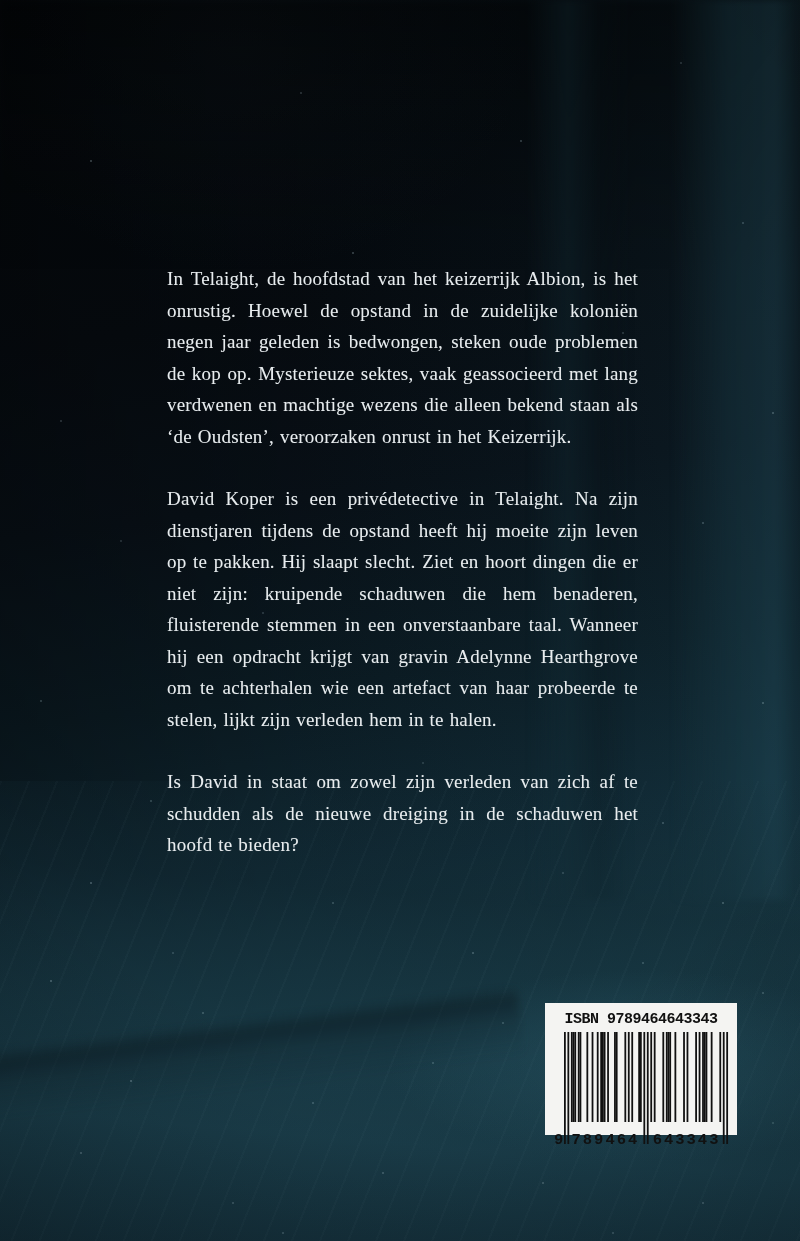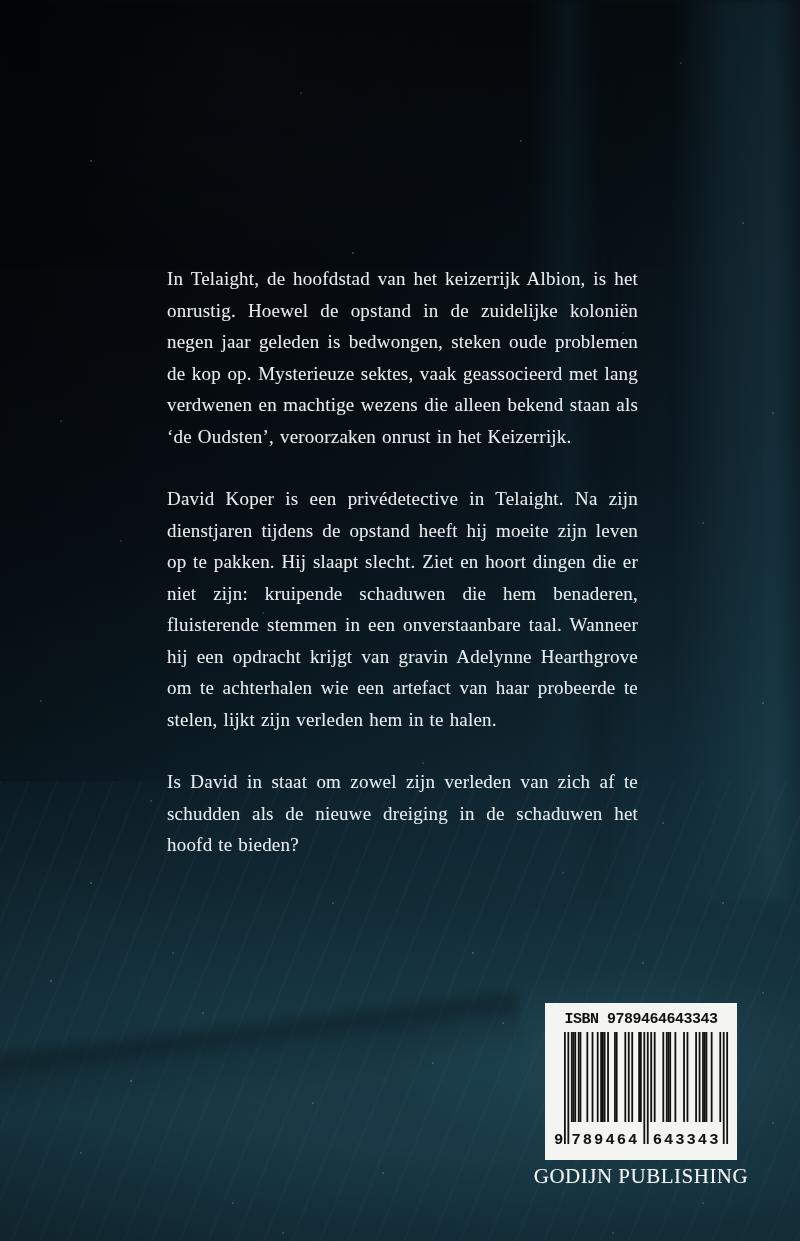--- a/index.html
+++ b/index.html
@@ -105,21 +105,21 @@
     color: var(--text-color, #e8ecee);
     text-shadow: 0 0 1px rgba(215,232,238,0.25);
   }
   .synopsis p:last-child { margin-bottom: 0; }
 
   .barcode-box {
     position: absolute;
     left: 545px;
     top: 1003px;
     width: 192px;
-    height: 157px;
+    height: 132px;
     background: var(--barcode-bg, #f4f4f2);
     box-sizing: border-box;
     padding: 7px 8px 0 8px;
   }
   .isbn-label {
     font-family: "Liberation Mono", "DejaVu Sans Mono", monospace;
     font-weight: bold;
     font-size: 15px;
     letter-spacing: -0.5px;
     line-height: 20px;
@@ -203,15 +203,14 @@
         <rect x="157.74" y="2" width="1.79" height="90" fill="#111111"></rect>
         <rect x="166.37" y="2" width="1.79" height="90" fill="#111111"></rect>
         <rect x="169.82" y="2" width="1.79" height="112" fill="#111111"></rect>
         <rect x="173.27" y="2" width="1.79" height="112" fill="#111111"></rect>
         <text x="1" y="114" text-anchor="start" font-family="Liberation Mono, DejaVu Sans Mono, monospace" font-size="15.5" font-weight="bold" letter-spacing="2" fill="#111111">9</text>
         <text x="52.43157894736842" y="114" text-anchor="middle" font-family="Liberation Mono, DejaVu Sans Mono, monospace" font-size="15.5" font-weight="bold" letter-spacing="2" fill="#111111">789464</text>
         <text x="133.56842105263158" y="114" text-anchor="middle" font-family="Liberation Mono, DejaVu Sans Mono, monospace" font-size="15.5" font-weight="bold" letter-spacing="2" fill="#111111">643343</text>
       </svg>
   </div>
 
-  <div class="publisher">GODIJN PUBLISHING</div>
 
 </div>
 
 </body></html>

